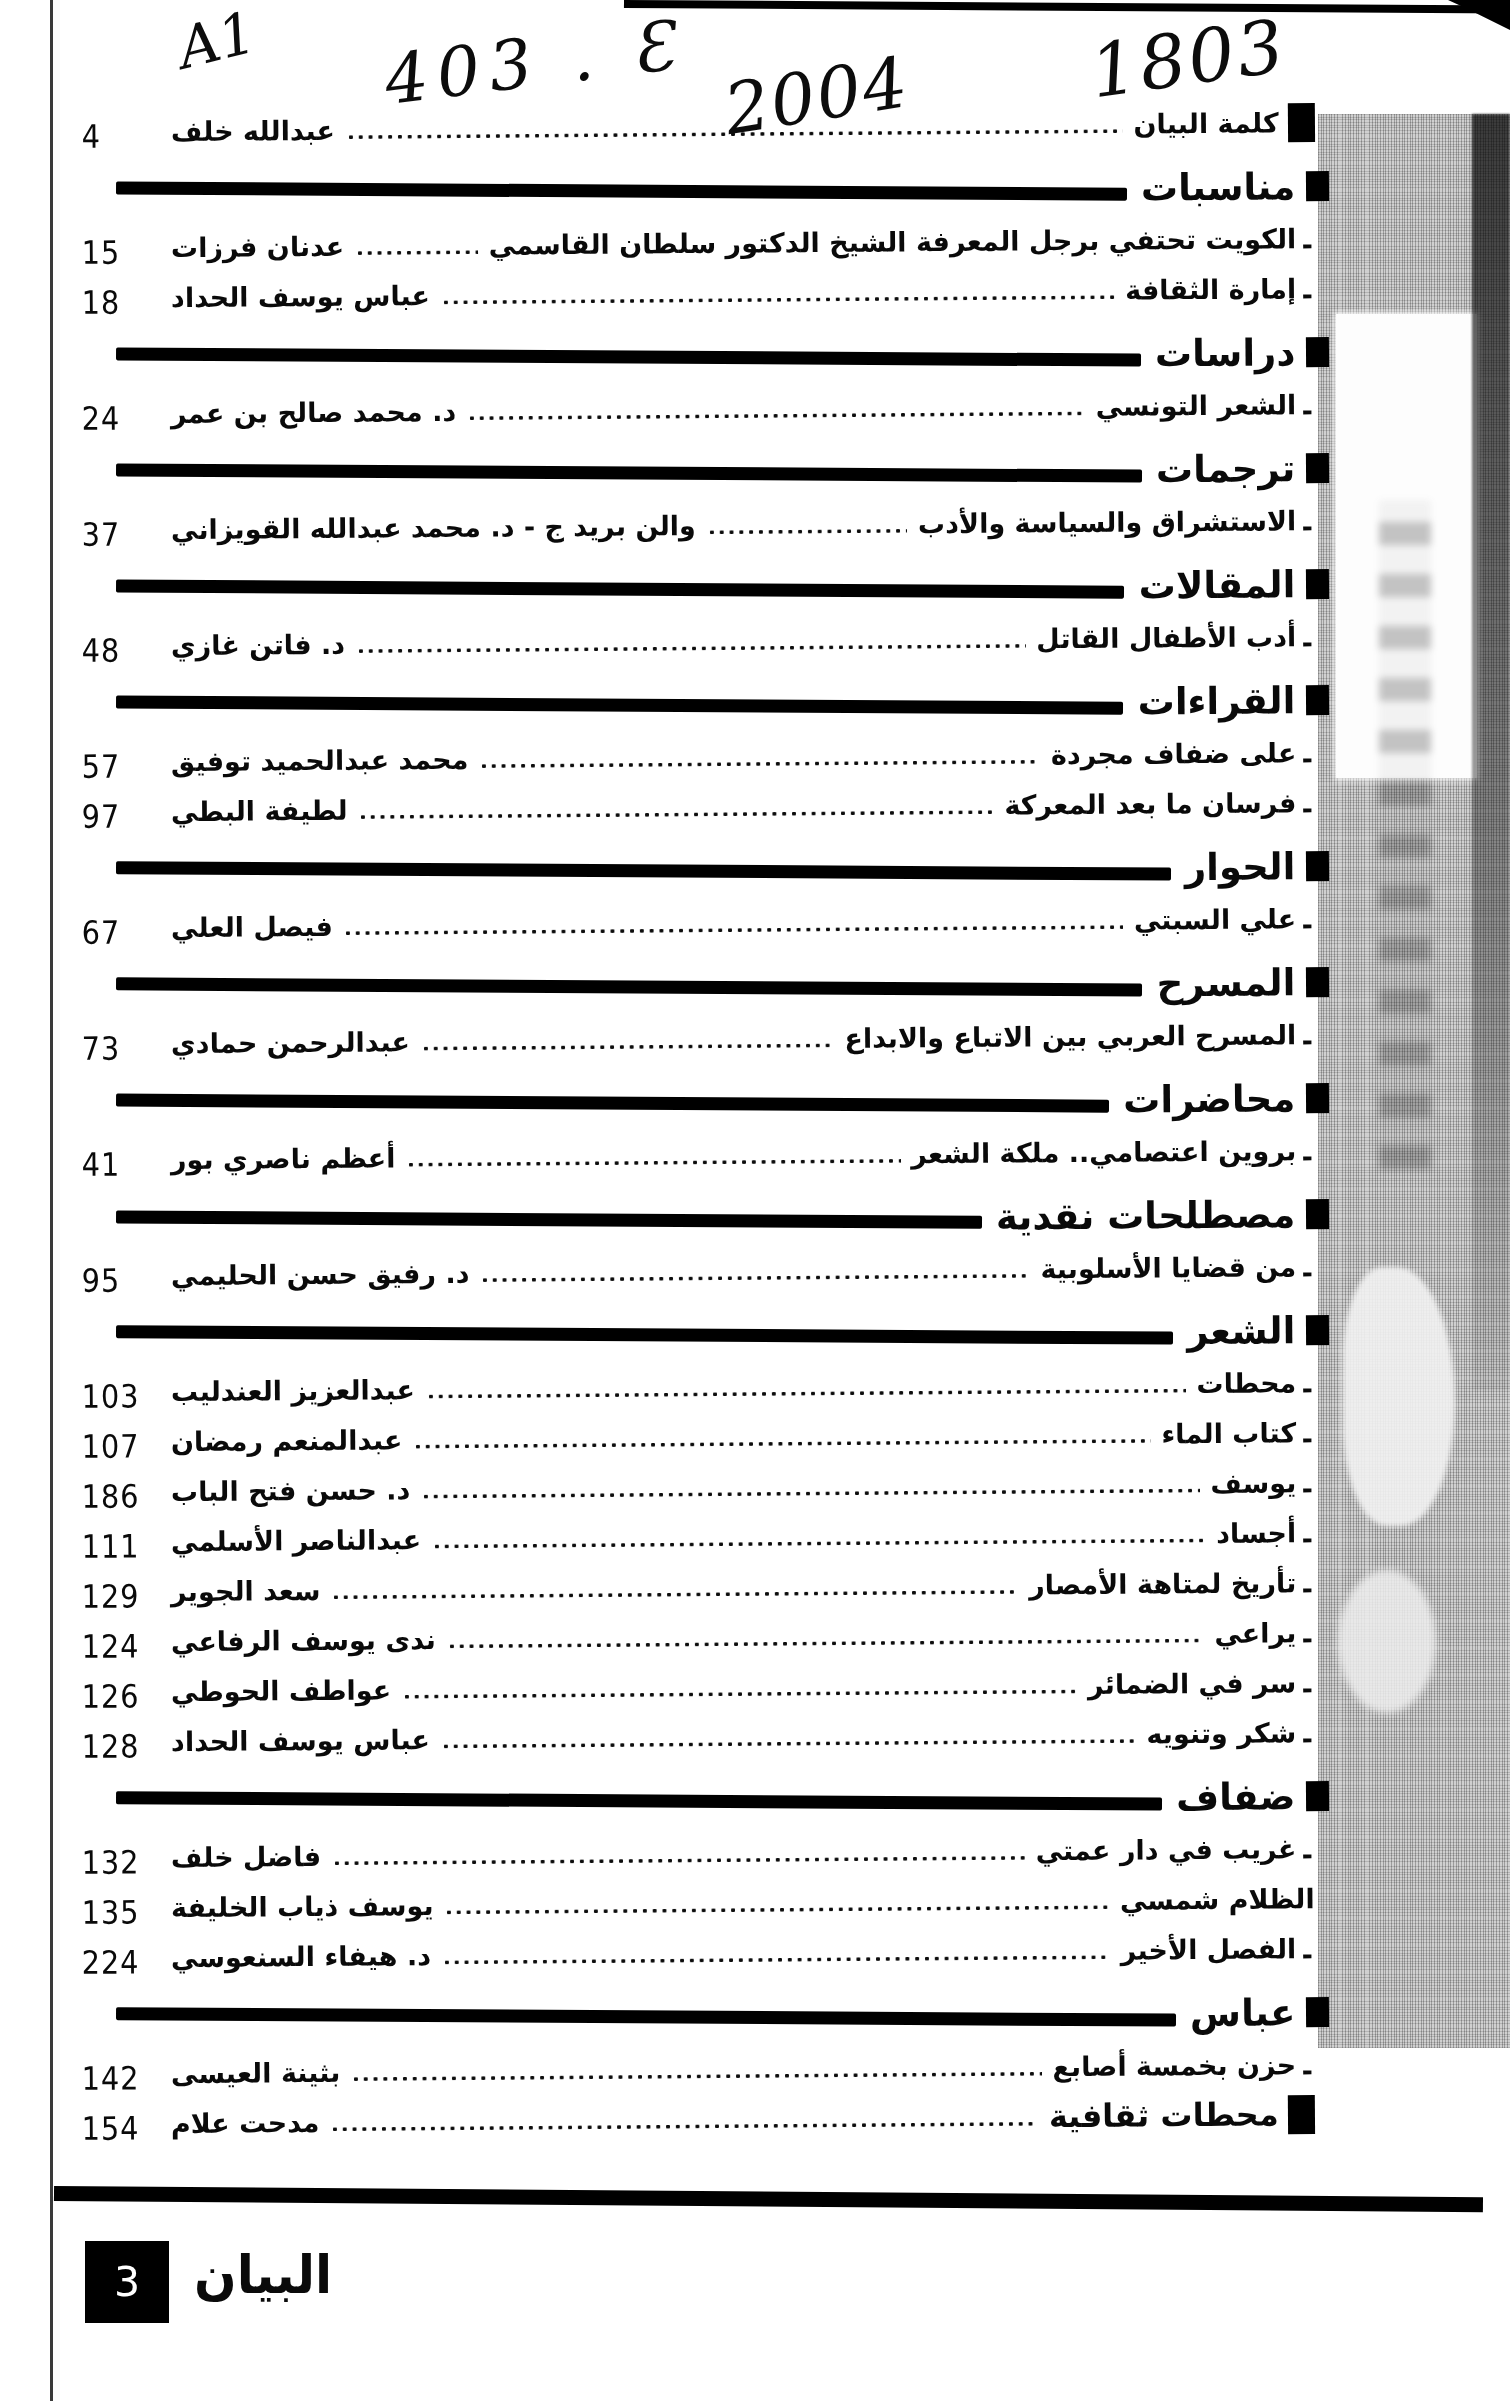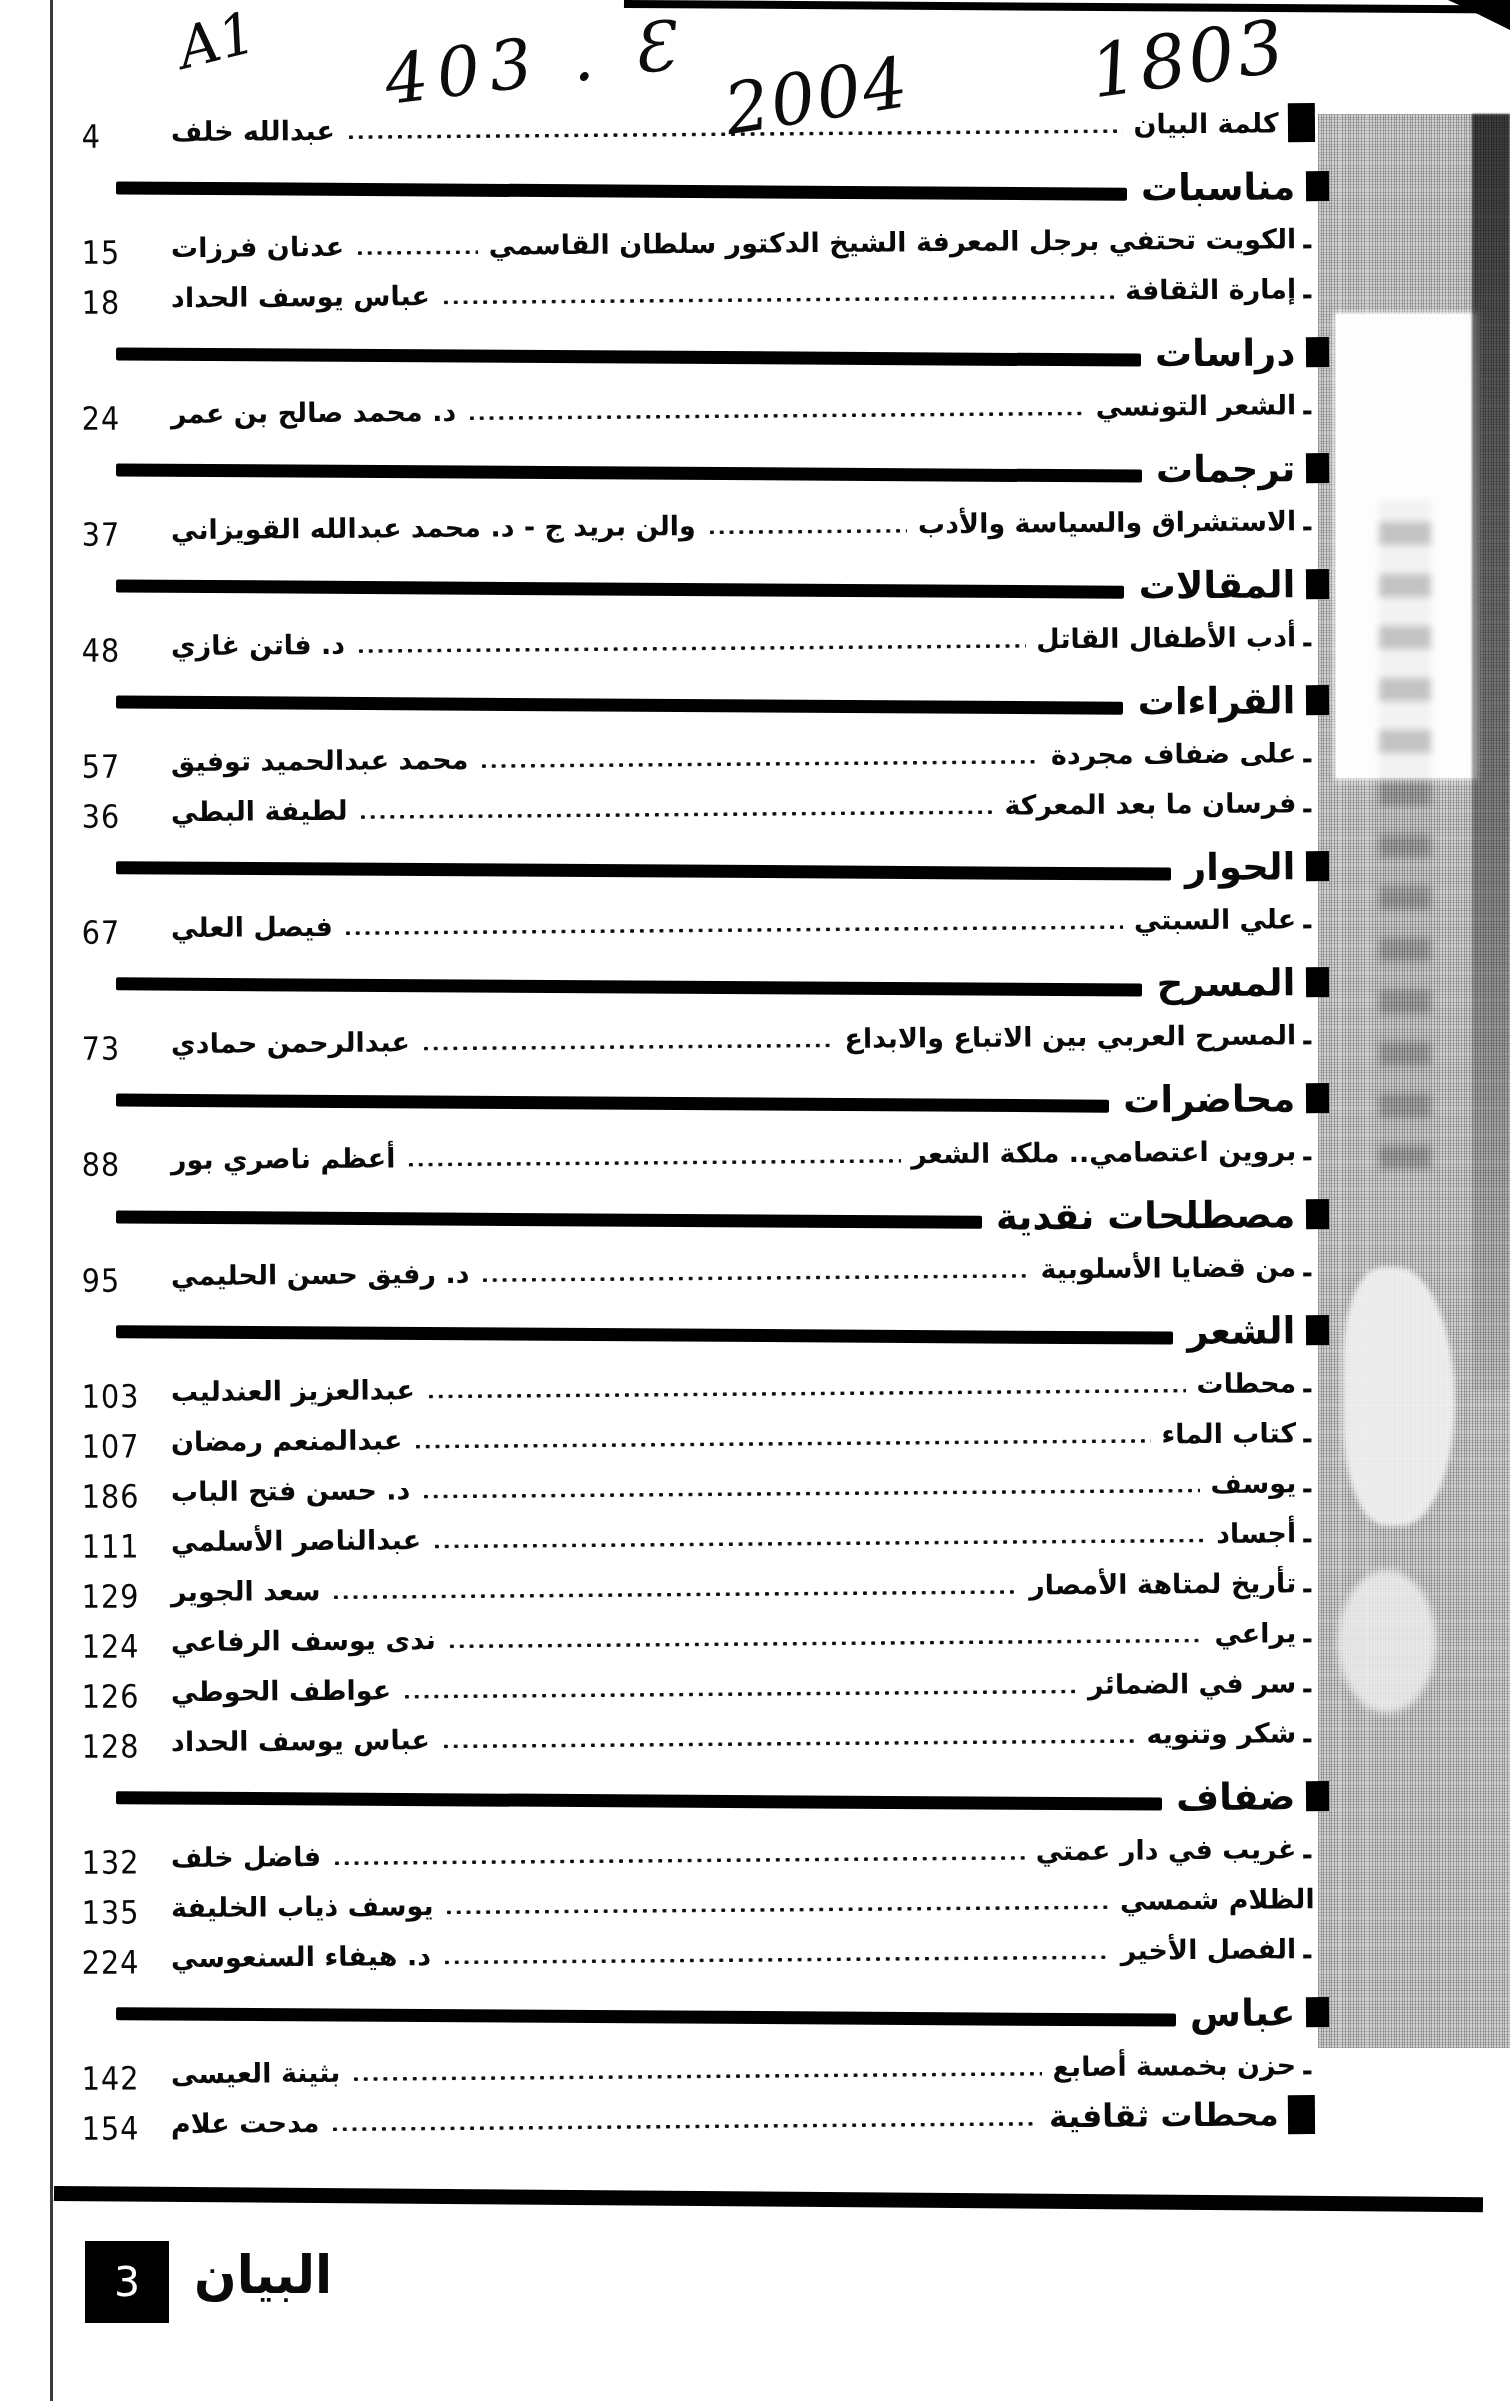--- a/index.html
+++ b/index.html
@@ -172,21 +172,21 @@
     <div class="row entry">
       <div class="pageno">57</div>
       <div class="content">
         <div class="dash">-</div>
         <div class="etitle">على ضفاف مجردة</div>
         <div class="dots"></div>
         <div class="author">محمد عبدالحميد توفيق</div>
       </div>
     </div>
     <div class="row entry">
-      <div class="pageno">36</div>
+      <div class="pageno">97</div>
       <div class="content">
         <div class="dash">-</div>
         <div class="etitle">فرسان ما بعد المعركة</div>
         <div class="dots"></div>
         <div class="author">لطيفة البطي</div>
       </div>
     </div>
     <div class="row header">
       <div class="sq"></div>
       <div class="htitle">الحوار</div>
@@ -214,21 +214,21 @@
         <div class="dots"></div>
         <div class="author">عبدالرحمن حمادي</div>
       </div>
     </div>
     <div class="row header">
       <div class="sq"></div>
       <div class="htitle">محاضرات</div>
       <div class="hbar"></div>
     </div>
     <div class="row entry">
-      <div class="pageno">88</div>
+      <div class="pageno">41</div>
       <div class="content">
         <div class="dash">-</div>
         <div class="etitle">بروين اعتصامي.. ملكة الشعر</div>
         <div class="dots"></div>
         <div class="author">أعظم ناصري بور</div>
       </div>
     </div>
     <div class="row header">
       <div class="sq"></div>
       <div class="htitle">مصطلحات نقدية</div>

